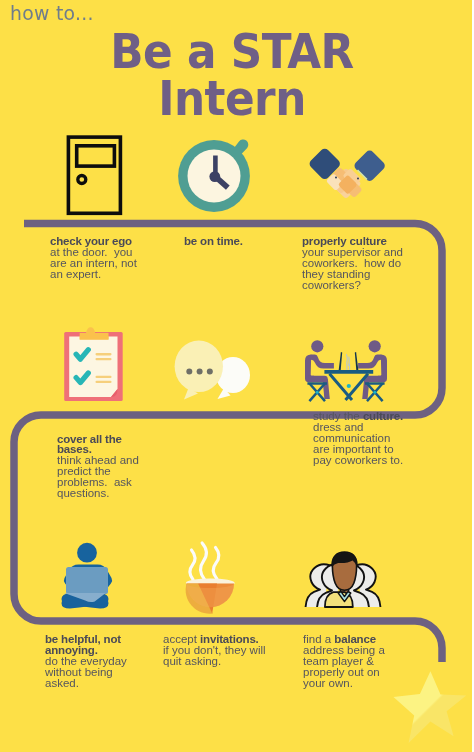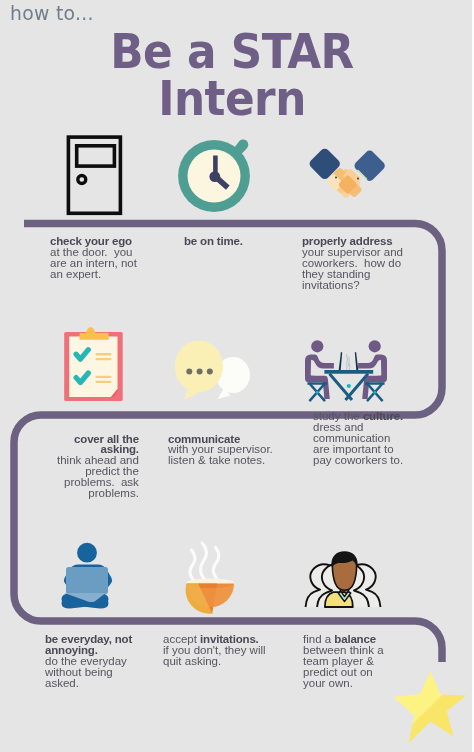--- a/index.html
+++ b/index.html
@@ -1,18 +1,18 @@
 <!DOCTYPE html>
 <html><head>
 <meta charset="utf-8">
 <style>
   html,body{margin:0;padding:0;}
   body{width:474px;height:752px;background:#ffffff;overflow:hidden;
        font-family:"Liberation Sans",sans-serif;}
-  #page{position:relative;width:474px;height:752px;background:#e5e5e5;overflow:hidden;}
+  #page{position:relative;width:474px;height:752px;background:#fde047;overflow:hidden;}
   #edge-strip{position:absolute;right:0;top:0;width:2px;height:752px;background:#fdfdfd;}
   .abs{position:absolute;}
 
   
   #kicker{left:10px;top:3px;font-size:18.8px;color:#6f7d8c;
           letter-spacing:.3px;font-family:"DejaVu Sans",sans-serif;font-weight:400;}
   #title{left:-5px;top:28px;width:474px;text-align:center;color:#6f5f86;
          font-family:"DejaVu Sans Condensed","DejaVu Sans",sans-serif;font-weight:700;
          font-size:48.6px;line-height:46.9px;letter-spacing:-0.5px;}
   #title div{height:46.9px;}
@@ -218,61 +218,56 @@
   <div class="tip" style="left:50px;top:236px;">
       <div class="ln hd">check your ego</div>
       <div class="ln">at the door.&nbsp; you</div>
       <div class="ln">are an intern, not</div>
       <div class="ln">an expert.</div>
     </div>
   <div class="tip" style="left:184px;top:236px;">
       <div class="ln hd">be on time.</div>
     </div>
   <div class="tip" style="left:302px;top:236px;">
-      <div class="ln hd">properly address</div>
+      <div class="ln hd">properly culture</div>
       <div class="ln">your supervisor and</div>
       <div class="ln">coworkers.&nbsp; how do</div>
       <div class="ln">they standing</div>
-      <div class="ln">invitations?</div>
-    </div>
-
-  <div class="tip" style="left:57px;top:433.5px;text-align:right;">
+      <div class="ln">coworkers?</div>
+    </div>
+
+  <div class="tip" style="left:57px;top:433.5px;">
       <div class="ln hd">cover all the</div>
-      <div class="ln hd">asking.</div>
+      <div class="ln hd">bases.</div>
       <div class="ln">think ahead and</div>
       <div class="ln">predict the</div>
       <div class="ln">problems.&nbsp; ask</div>
-      <div class="ln">problems.</div>
-    </div>
-  <div class="tip" style="left:168px;top:433.5px;">
-      <div class="ln hd">communicate</div>
-      <div class="ln">with your supervisor.</div>
-      <div class="ln">listen &amp; take notes.</div>
+      <div class="ln">questions.</div>
     </div>
   <div class="tip" style="left:305px;top:411px;margin-left:8px;">
       <div class="ln"><span>study the </span><span class="hd">culture.</span></div>
       <div class="ln">dress and</div>
       <div class="ln">communication</div>
       <div class="ln">are important to</div>
       <div class="ln">pay coworkers to.</div>
     </div>
 
   <div class="tip" style="left:45px;top:634px;">
-      <div class="ln hd">be everyday, not</div>
+      <div class="ln hd">be helpful, not</div>
       <div class="ln hd">annoying.</div>
       <div class="ln">do the everyday</div>
       <div class="ln">without being</div>
       <div class="ln">asked.</div>
     </div>
   <div class="tip" style="left:163px;top:634px;">
       <div class="ln"><span>accept </span><span class="hd">invitations.</span></div>
       <div class="ln">if you don't, they will</div>
       <div class="ln">quit asking.</div>
     </div>
   <div class="tip" style="left:303px;top:634px;">
       <div class="ln"><span>find a </span><span class="hd">balance</span></div>
-      <div class="ln">between think a</div>
+      <div class="ln">address being a</div>
       <div class="ln">team player &amp;</div>
-      <div class="ln">predict out on</div>
+      <div class="ln">properly out on</div>
       <div class="ln">your own.</div>
     </div>
 
 </div>
 
 </body></html>

